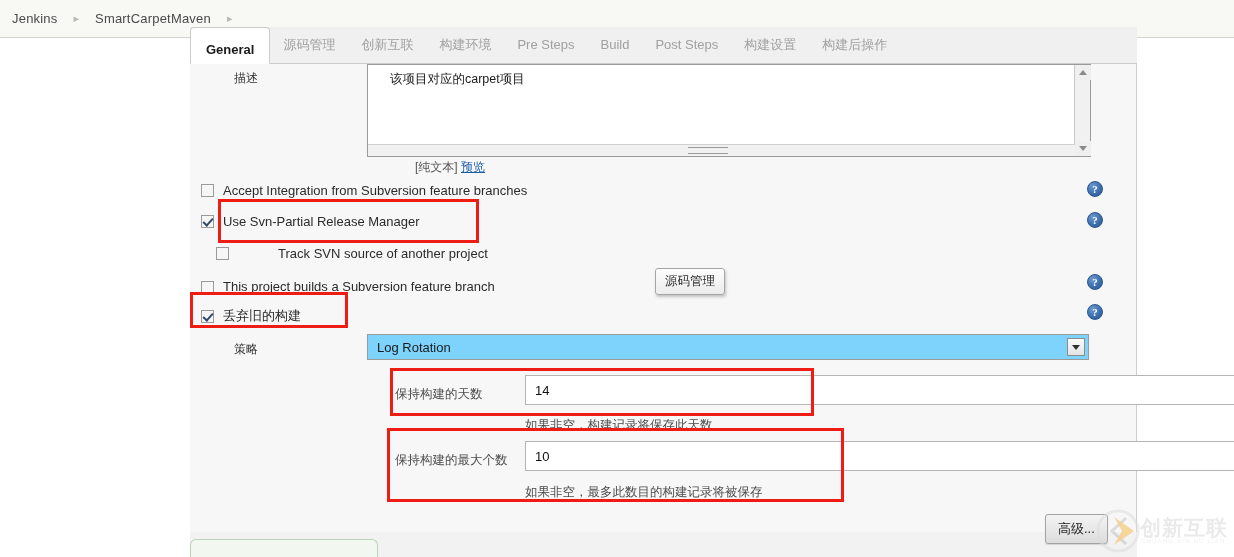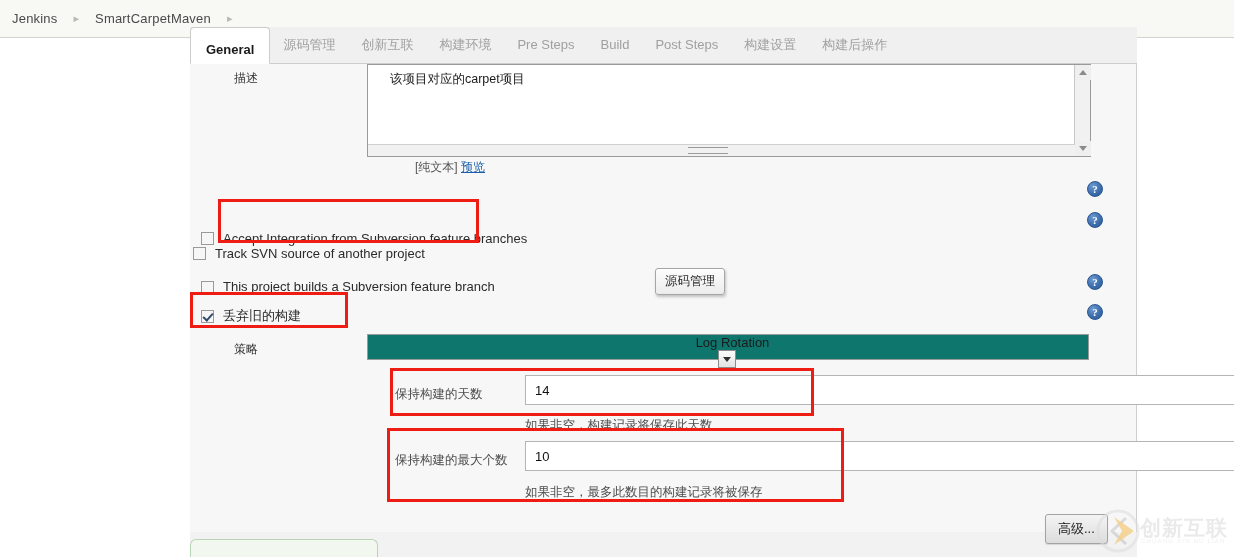--- a/index.html
+++ b/index.html
@@ -133,22 +133,22 @@
     position: absolute;
     background: linear-gradient(#fdfdfd, #ececec);
     border: 1px solid #a6a6a6; border-radius: 3px;
     padding: 4px 9px; font-size: 12.5px; color: #2b2b2b;
     box-shadow: 1px 2px 3px rgba(0,0,0,.22);
     white-space: nowrap; cursor: pointer;
   }
 
   
   .sel {
-    position: absolute; background: #0f766e; border: 1px solid #9a9a9a;
-    display: flex; align-items: center; cursor: pointer; flex-direction: column;
+    position: absolute; background: #7dd3fc; border: 1px solid #9a9a9a;
+    display: flex; align-items: center; cursor: pointer;
   }
   .sel-val { padding-left: 9px; font-size: 13px; color: #1a1a1a; flex: 1; }
   .sel-btn {
     width: 18px; height: 18px; margin-right: 3px;
     background: linear-gradient(#fcfcfc, #e3e3e3);
     border: 1px solid #8c8c8c;
     display: flex; align-items: center; justify-content: center; flex: none;
   }
   .sel-btn .tri { border-left-width: 4px; border-right-width: 4px; border-top: 5px solid #303030; }
 
@@ -246,27 +246,31 @@
       <div class="ta-hscroll">
         <div class="ta-hthumb"></div>
       </div>
     </div>
 
     <div class="ta-footer">
       <span>[纯文本]</span>
       <a>预览</a>
     </div>
 
-    <div class="cbrow" style="left:11px; top:116px;margin-top:48px;">
+    <div class="cbrow" style="left:11px; top:116px;">
       <span class="cb"></span>
       <span class="cbtext">Accept Integration from Subversion feature branches</span>
     </div>
 
-
-    <div class="cbrow" style="left:3px; top:179px;">
+    <div class="cbrow" style="left:11px; top:147px;">
+      <span class="cb checked"></span>
+      <span class="cbtext">Use Svn-Partial Release Manager</span>
+    </div>
+
+    <div class="cbrow" style="left:26px; top:179px;gap:40px;">
       <span class="cb"></span>
       <span class="cbtext">Track SVN source of another project</span>
     </div>
 
     <div class="cbrow" style="left:11px; top:210px;align-items:flex-end;">
       <span class="cb"></span>
       <span class="cbtext">This project builds a Subversion feature branch</span>
     </div>
 
     <div class="cbrow" style="left:11px; top:242px;">

